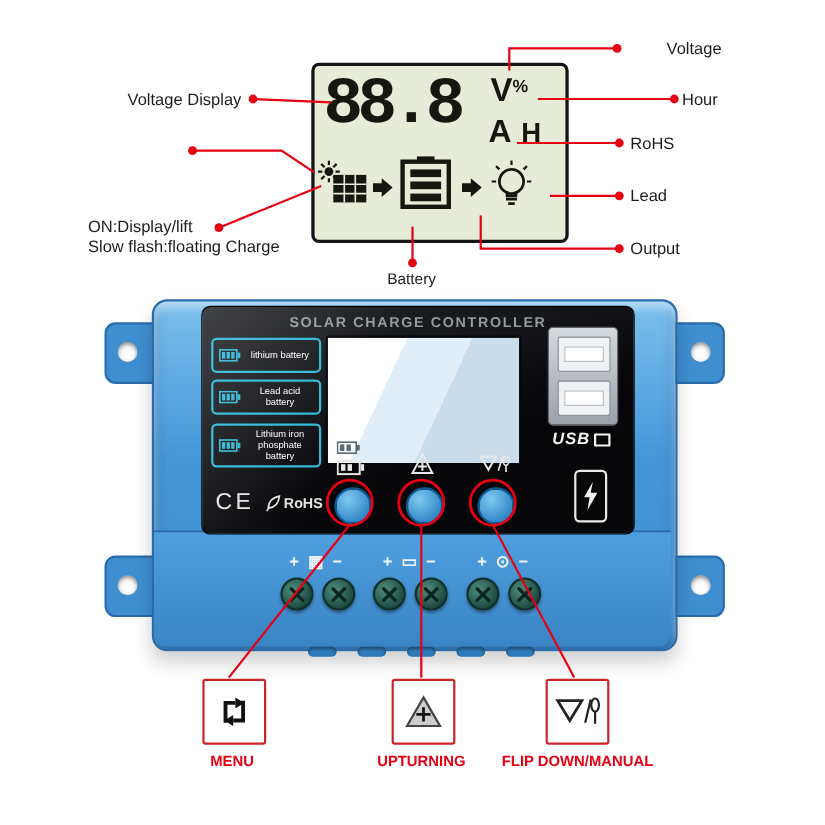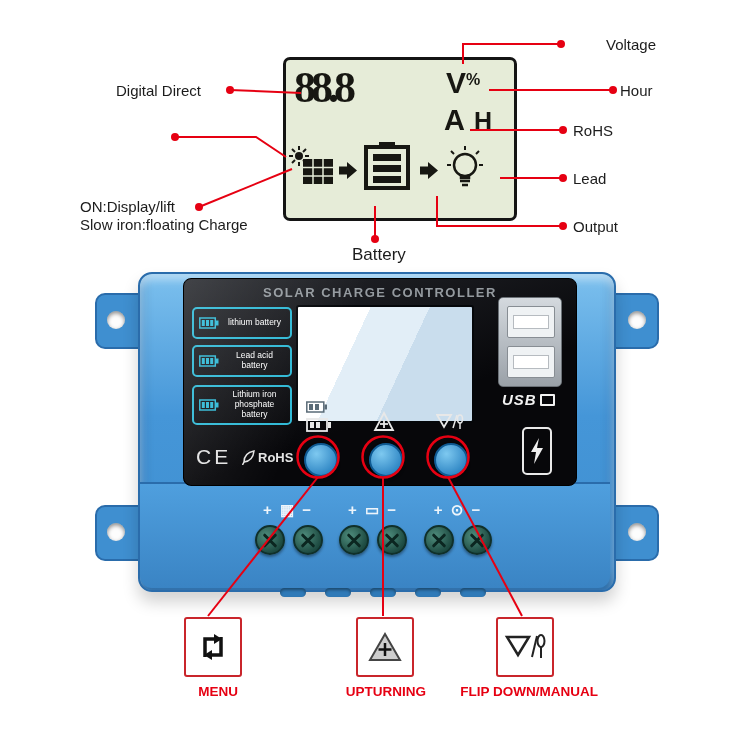--- a/index.html
+++ b/index.html
@@ -3,22 +3,22 @@
 <meta charset="utf-8">
 <style>
   html,body{margin:0;padding:0;background:#fff;}
   .canvas{position:relative;width:750px;height:750px;background:#fff;overflow:hidden;
           font-family:"Liberation Sans",sans-serif;color:#1c1c1c;}
   
   .overlay{position:absolute;left:0;top:0;width:750px;height:750px;z-index:60;pointer-events:none;}
   
   .lcd-panel{position:absolute;left:283px;top:57px;width:228px;height:158px;background:#e6ecd8;
              border:3px solid #141414;border-radius:7px;z-index:10;}
-  .lcd-digits{position:absolute;left:8px;top:2px;font-family:Liberation Serif, serif;
-              font-weight:700;font-size:44px;letter-spacing:-5px;color:#171712;}
+  .lcd-digits{position:absolute;left:8px;top:2px;font-family:Liberation Mono, monospace;
+              font-weight:700;font-size:60px;letter-spacing:-5px;color:#171712;}
   .lcd-vp{position:absolute;left:160px;top:6px;color:#171712;}
   .lcd-vp .u-v{font-size:30px;font-weight:700;}
   .lcd-vp .u-pct{font-size:16px;font-weight:700;vertical-align:8px;}
   .lcd-ah{position:absolute;left:158px;top:44px;color:#171712;}
   .lcd-ah .u-a{font-size:29px;font-weight:700;}
   .lcd-ah .u-h{font-size:25px;font-weight:700;margin-left:9px;}
   .lcd-ic{position:absolute;}
   
   .lbl{position:absolute;font-size:15px;color:#1c1c1c;z-index:55;white-space:nowrap;}
   .lbl.wrap{white-space:normal;}
@@ -70,21 +70,21 @@
        box-shadow:0 2px 3px rgba(0,0,0,.4);}
   .screw::before,.screw::after{content:"";position:absolute;left:4px;top:11.5px;width:18px;height:3px;
        background:#0b2620;border-radius:2px;}
   .screw::before{transform:rotate(45deg);} .screw::after{transform:rotate(-45deg);}
   .vent{position:absolute;top:588px;width:26px;height:9px;border-radius:5px;background:#2f7ab8;
        box-shadow:inset 0 2px 3px rgba(0,0,0,.4);z-index:12;}
   
   .cbox{position:absolute;top:617px;width:54px;height:56px;background:#fff;border:2px solid #c9252b;
        border-radius:3px;display:flex;align-items:center;justify-content:center;z-index:20;}
   .clabel{position:absolute;top:684px;font-size:13.5px;font-weight:700;color:#e60012;
-       text-align:right;z-index:20;}
+       text-align:center;z-index:20;}
 </style>
 </head>
 <body>
 
 <div class="canvas">
 
   <div class="lcd-panel">
     <div class="lcd-digits">88.8</div>
     <div class="lcd-vp">
       <span class="u-v">V</span><span class="u-pct">%</span>
@@ -137,28 +137,28 @@
         <line x1="21" y1="2" x2="21" y2="6"></line>
           <line x1="7" y1="7" x2="10" y2="10"></line>
         <line x1="35" y1="7" x2="32" y2="10"></line>
           <line x1="3" y1="21" x2="7" y2="21"></line>
         <line x1="35" y1="21" x2="39" y2="21"></line>
       </g>
     </svg>
   </div>
 
   <div class="lbl" style="left:606px;top:36px">Voltage</div>
-  <div class="lbl" style="left:116px;top:82px">Digital Direct</div>
+  <div class="lbl" style="left:116px;top:82px">Voltage Display</div>
   <div class="lbl" style="left:620px;top:82px">Hour</div>
   <div class="lbl" style="left:573px;top:122px">RoHS</div>
   <div class="lbl" style="left:573px;top:170px">Lead</div>
   <div class="lbl" style="left:80px;top:198px">ON:Display/lift</div>
-  <div class="lbl" style="left:80px;top:216px">Slow iron:floating Charge</div>
+  <div class="lbl" style="left:80px;top:216px">Slow flash:floating Charge</div>
   <div class="lbl" style="left:573px;top:218px">Output</div>
-  <div class="lbl" style="left:352px;top:245px;font-size:17px">Battery</div>
+  <div class="lbl" style="left:352px;top:245px;font-size:14px">Battery</div>
 
   <div class="ear l" style="left:95px;top:293px">
       <div class="hole"></div>
     </div>
   <div class="ear r" style="left:595px;top:293px">
       <div class="hole"></div>
     </div>
   <div class="ear l" style="left:95px;top:505px">
       <div class="hole"></div>
     </div>

